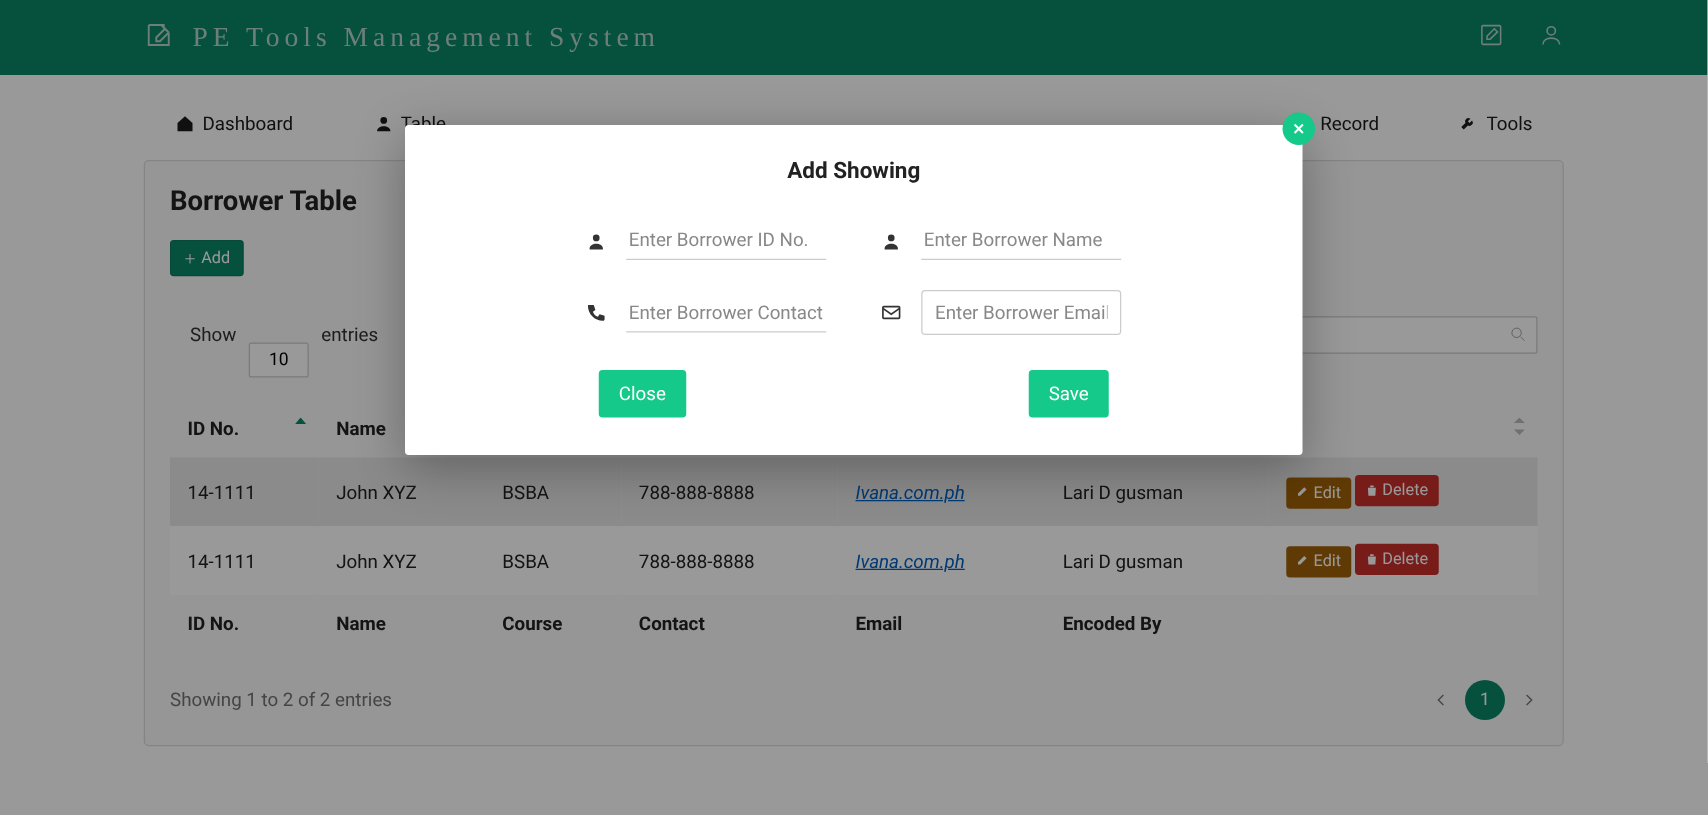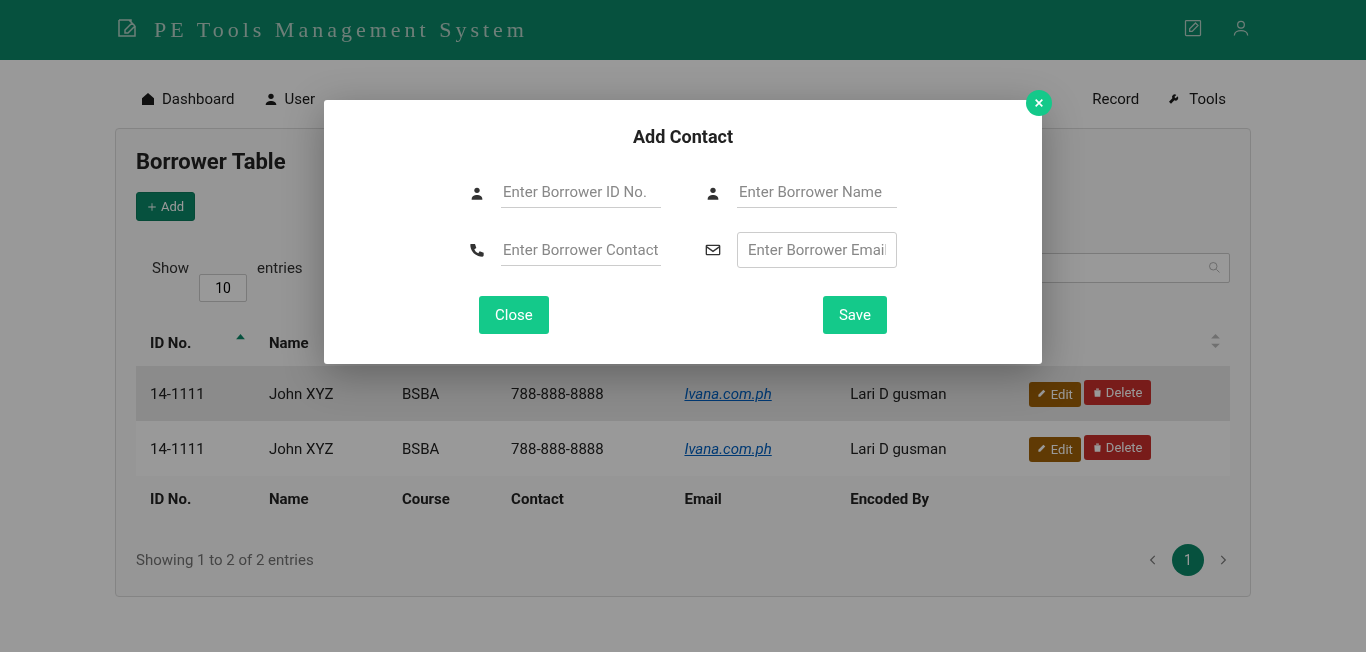--- a/index.html
+++ b/index.html
@@ -7,21 +7,21 @@
 
 
 .header { background:#0b8868; height:60px; display:flex; align-items:center; padding:0 115px; justify-content:space-between; }
 .header-left { display:flex; align-items:center; gap:15px; }
 .header-title { color:#b7d3c9; font-size:22px; letter-spacing:4px; font-family:Georgia,serif;text-align:right; }
 .header-icons { display:flex; gap:28px; align-items:center; }
 .header-icon svg { width:20px; height:20px; stroke:#b7d3c9; fill:none; stroke-width:1.5; }
 .logo-icon svg { width:24px; height:24px; stroke:#b7d3c9; fill:none; stroke-width:1.5; }
 
 
-.nav { display:flex; gap:28px; padding:30px 140px 20px; align-items:center; }
+.nav { display:flex; gap:64px; padding:30px 140px 20px; align-items:center; }
 .nav-item { display:flex; align-items:center; gap:6px; color:#1b1b1b; font-size:15px; cursor:pointer; }
 .nav-item svg { width:16px; height:16px; fill:#1b1b1b; }
 
 
 .panel { margin:0 115px; border:1px solid #ddd; border-radius:4px; background:#fafafa; padding:20px; }
 .panel-title { font-size:22px; font-weight:700; color:#222; margin-bottom:18px; }
 .btn-add { background:#0b8868; color:#fff; border:1px solid #0a7a5c; padding:6px 10px; font-size:13px; border-radius:3px; cursor:pointer; display:inline-flex; align-items:center; gap:4px; }
 .btn-add svg { width:10px; height:10px; fill:#fff; }
 
 .table-top { display:flex; justify-content:space-between; align-items:center; margin:12px 0 18px; }
@@ -108,21 +108,21 @@
     <svg viewBox="0 0 24 24">
         <path d="M3 11l9-8 9 8v10H3z"></path>
       </svg>
     <span>Dashboard</span>
   </div>
   <div class="nav-item">
     <svg viewBox="0 0 24 24">
         <circle cx="12" cy="8" r="4"></circle>
         <path d="M4 21c0-4 4-6 8-6s8 2 8 6"></path>
       </svg>
-    <span>User</span>
+    <span>Table</span>
   </div>
   <div class="nav-item" style="margin-left:auto">
     <span>Record</span>
   </div>
   <div class="nav-item">
     <svg viewBox="0 0 24 24">
         <path d="M14 6a4 4 0 00-6 5l-5 5 3 3 5-5a4 4 0 005-6l-3 3-2-2 3-3z"></path>
       </svg>
     <span>Tools</span>
   </div>
@@ -229,21 +229,21 @@
   </div>
 </div>
 
 <div class="scrim"></div>
 <div class="modal">
   <div class="modal-close">
     <svg viewBox="0 0 24 24">
         <path d="M4 4l16 16M20 4L4 20" stroke="#fff" stroke-width="4"></path>
       </svg>
   </div>
-  <div class="modal-title">Add Contact</div>
+  <div class="modal-title">Add Showing</div>
 
   <div class="form-row">
     <div class="form-group">
       <svg viewBox="0 0 24 24">
           <circle cx="12" cy="8" r="4"></circle>
           <path d="M4 21c0-4 4-6 8-6s8 2 8 6v1H4z"></path>
         </svg>
       <input class="f-input" placeholder="Enter Borrower ID No." style="">
     </div>
     <div class="form-group">

